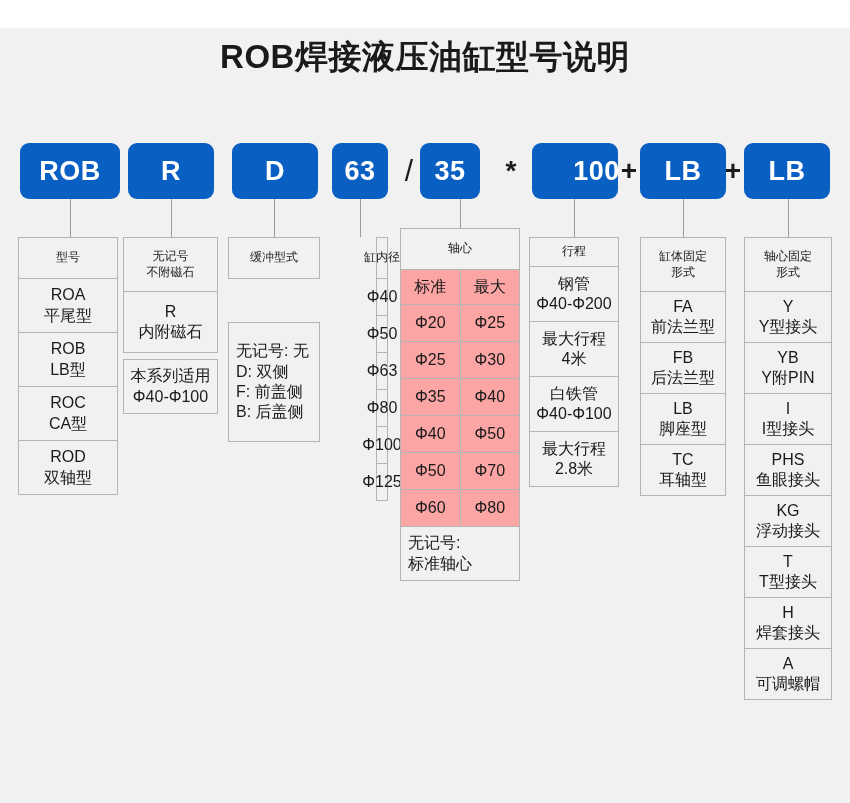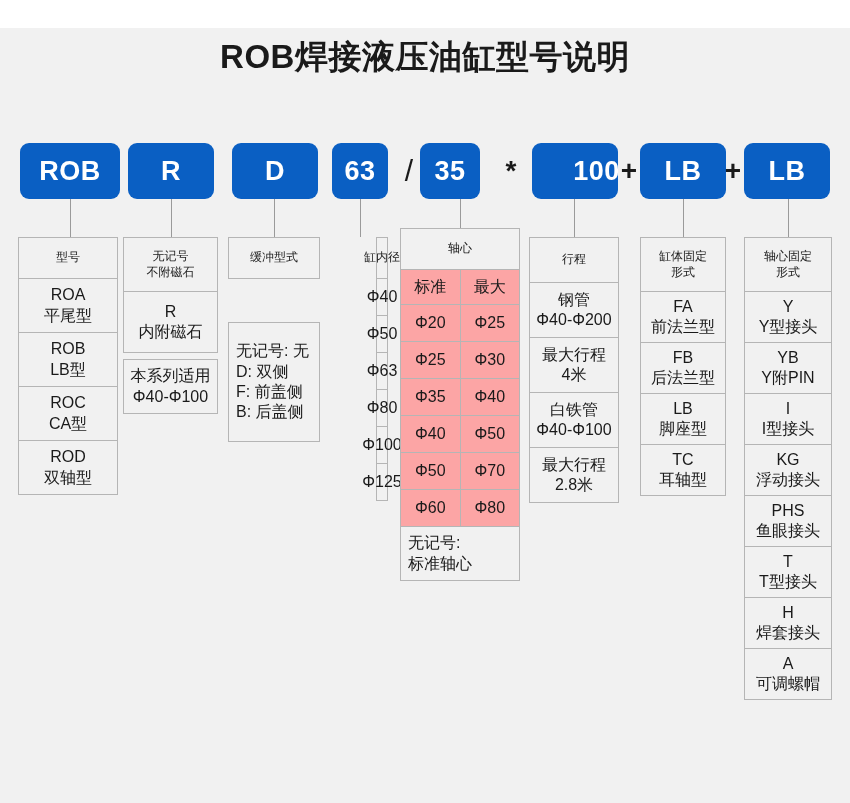--- a/index.html
+++ b/index.html
@@ -273,21 +273,21 @@
         <div class="split" style="height: 38px;">
           <div class="half">Φ60</div>
           <div class="half">Φ80</div>
         </div>
         <div class="cell left" style="height: 55px;">
           <span class="l">无记号:</span>
           <span class="l">标准轴心</span>
         </div>
       </div>
       <div class="col" style="left: 529px; top: 237px; width: 90px;">
-        <div class="cell header" style="height: 46px;">
+        <div class="cell header" style="height: 30px;">
           <span class="l">行程</span>
         </div>
         <div class="cell" style="height: 56px;">
           <span class="l">钢管</span>
           <span class="l">Φ40-Φ200</span>
         </div>
         <div class="cell" style="height: 56px;">
           <span class="l">最大行程</span>
           <span class="l">4米</span>
         </div>
@@ -333,28 +333,28 @@
         </div>
         <div class="cell" style="height: 52px;">
           <span class="l">YB</span>
           <span class="l">Y附PIN</span>
         </div>
         <div class="cell" style="height: 52px;">
           <span class="l">I</span>
           <span class="l">I型接头</span>
         </div>
         <div class="cell" style="height: 52px;">
+          <span class="l">PHS</span>
+          <span class="l">鱼眼接头</span>
+        </div>
+        <div class="cell" style="height: 52px;">
           <span class="l">KG</span>
           <span class="l">浮动接头</span>
         </div>
         <div class="cell" style="height: 52px;">
-          <span class="l">PHS</span>
-          <span class="l">鱼眼接头</span>
-        </div>
-        <div class="cell" style="height: 52px;">
           <span class="l">T</span>
           <span class="l">T型接头</span>
         </div>
         <div class="cell" style="height: 52px;">
           <span class="l">H</span>
           <span class="l">焊套接头</span>
         </div>
         <div class="cell" style="height: 52px;">
           <span class="l">A</span>
           <span class="l">可调螺帽</span>

